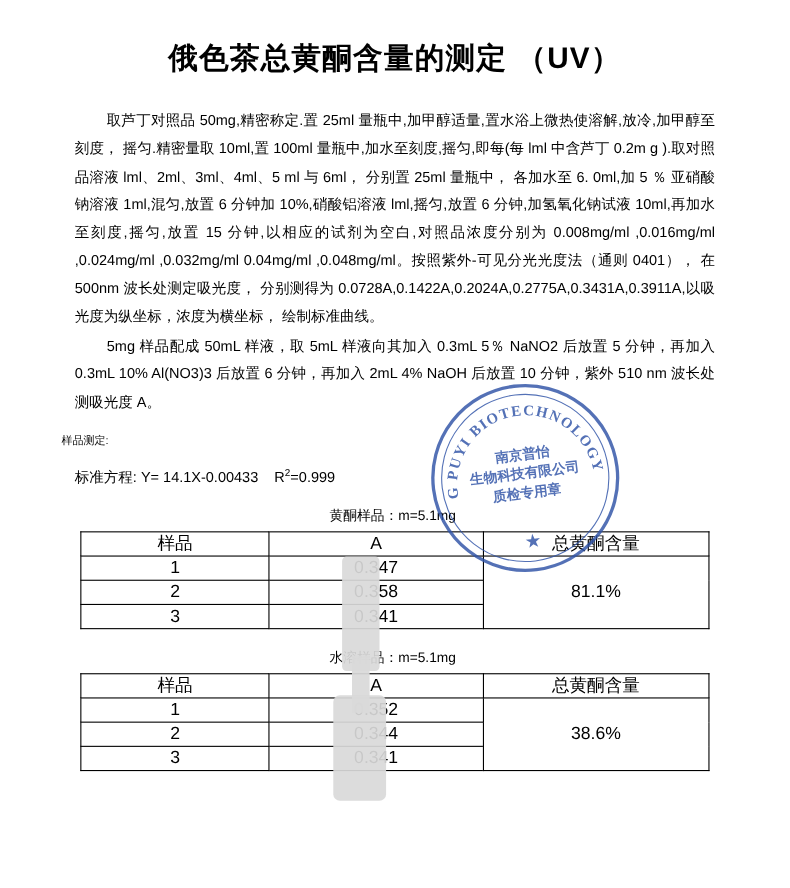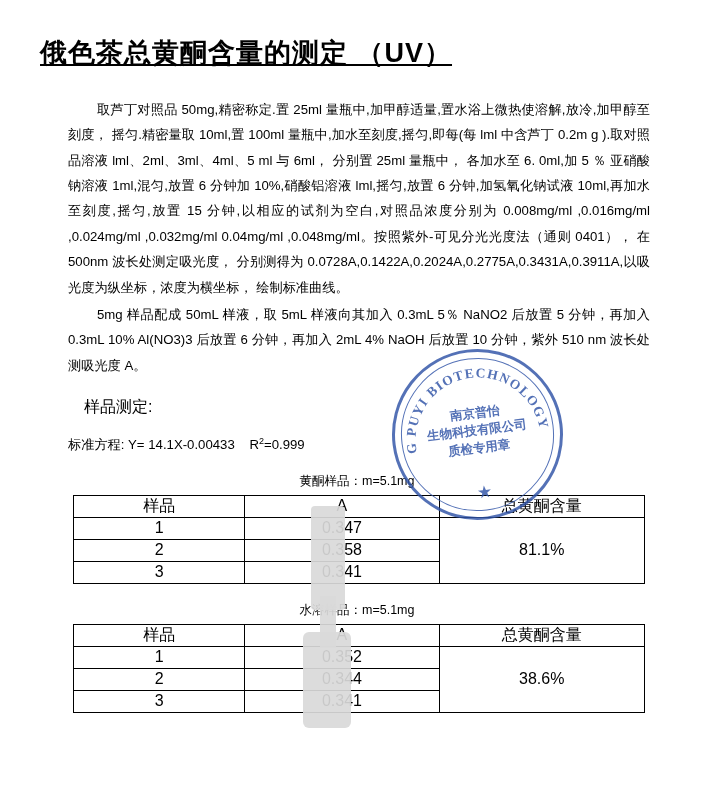--- a/index.html
+++ b/index.html
@@ -15,49 +15,48 @@
     color: #000000;
     overflow: hidden;
   }
   .page {
     position: relative;
     width: 718px;
     height: 807px;
     background: #ffffff;
   }
   .doc-title {
-    text-align: left;
+    text-align: center;
     font-size: 27px;
     font-weight: bold;
     letter-spacing: 1px;
     margin: 36px 0 0 0;
     padding: 0 40px;
     line-height: 1.3;
     color: #000;
-    text-decoration: underline;
   }
   .body-block {
     margin: 26px 68px 11px 68px;
     font-size: 13.2px;
     line-height: 1.92;
     text-align: justify;
     color: #000;
   }
   .body-block p {
     margin: 0 0 2px 0;
   }
   .indent {
     text-indent: 2.2em;
   }
   .gap-p {
     margin-top: 10px;
   }
   .small-label {
-    margin: 14px 68px 0 84px;
-    font-size: 16px;
+    margin: 14px 68px 0 56px;
+    font-size: 10px;
     line-height: 1.9;
   }
   .eq-line {
     margin: 14px 68px 0 68px;
     font-size: 13.2px;
   }
   .eq-line sup {
     font-size: 9px;
     vertical-align: super;
   }

